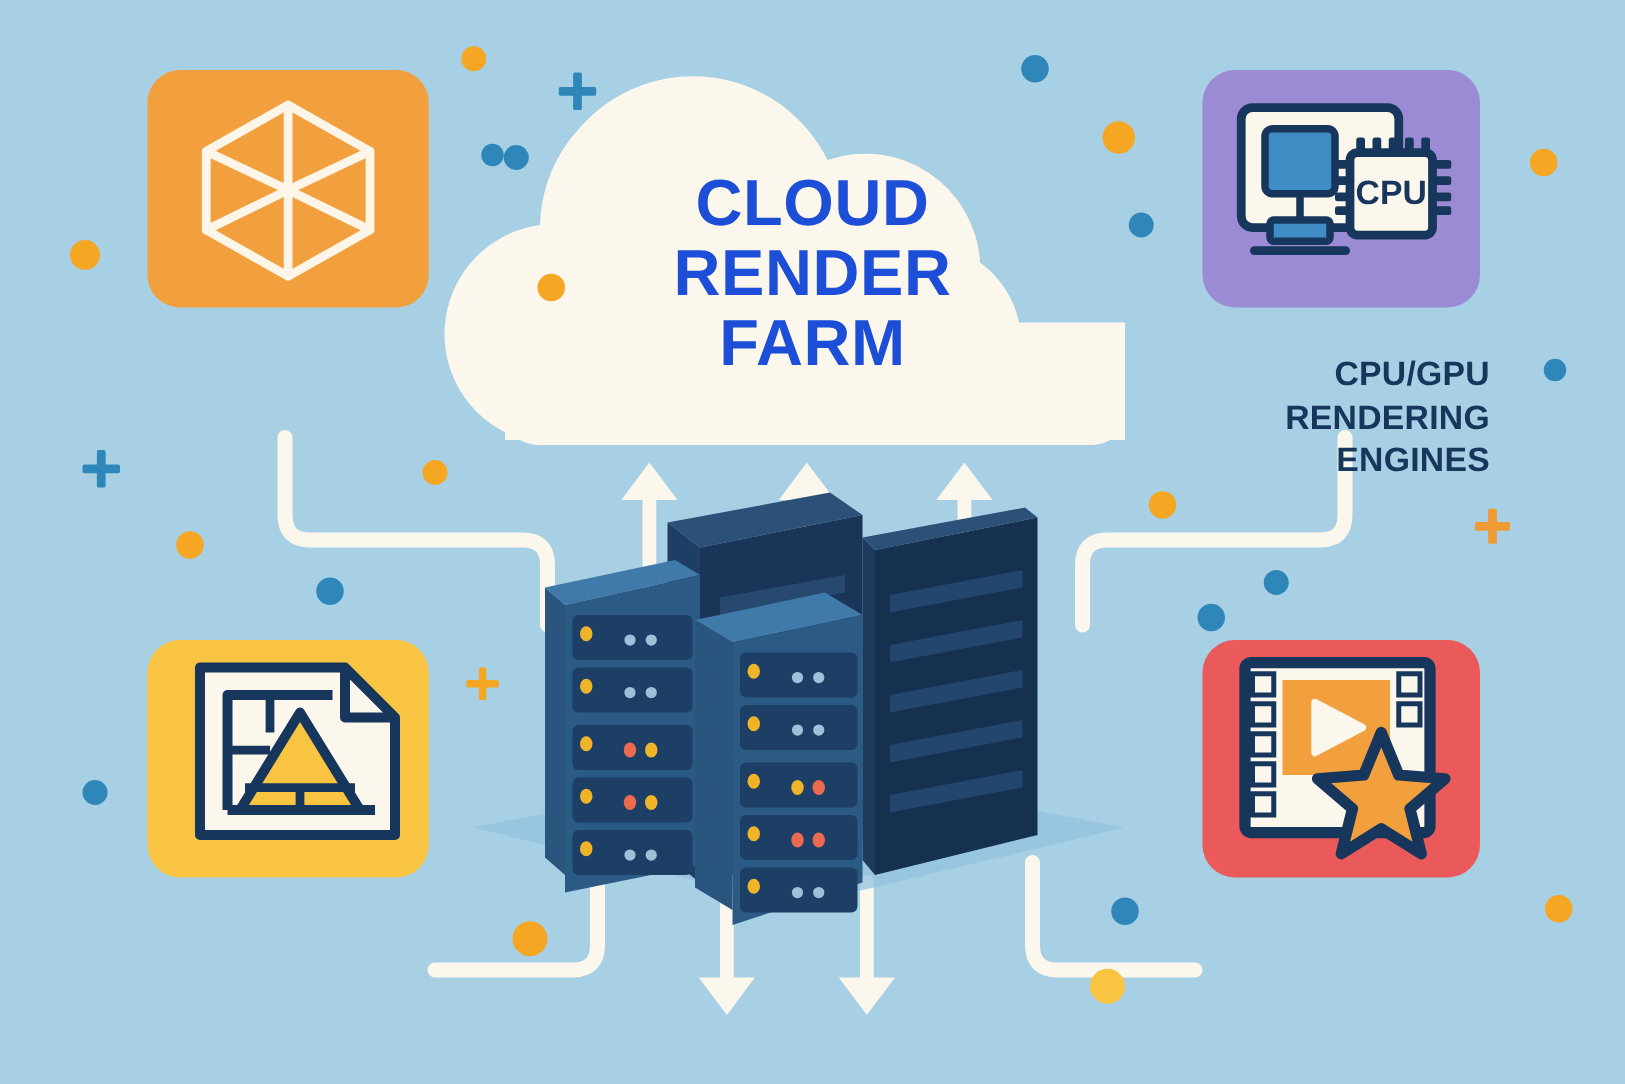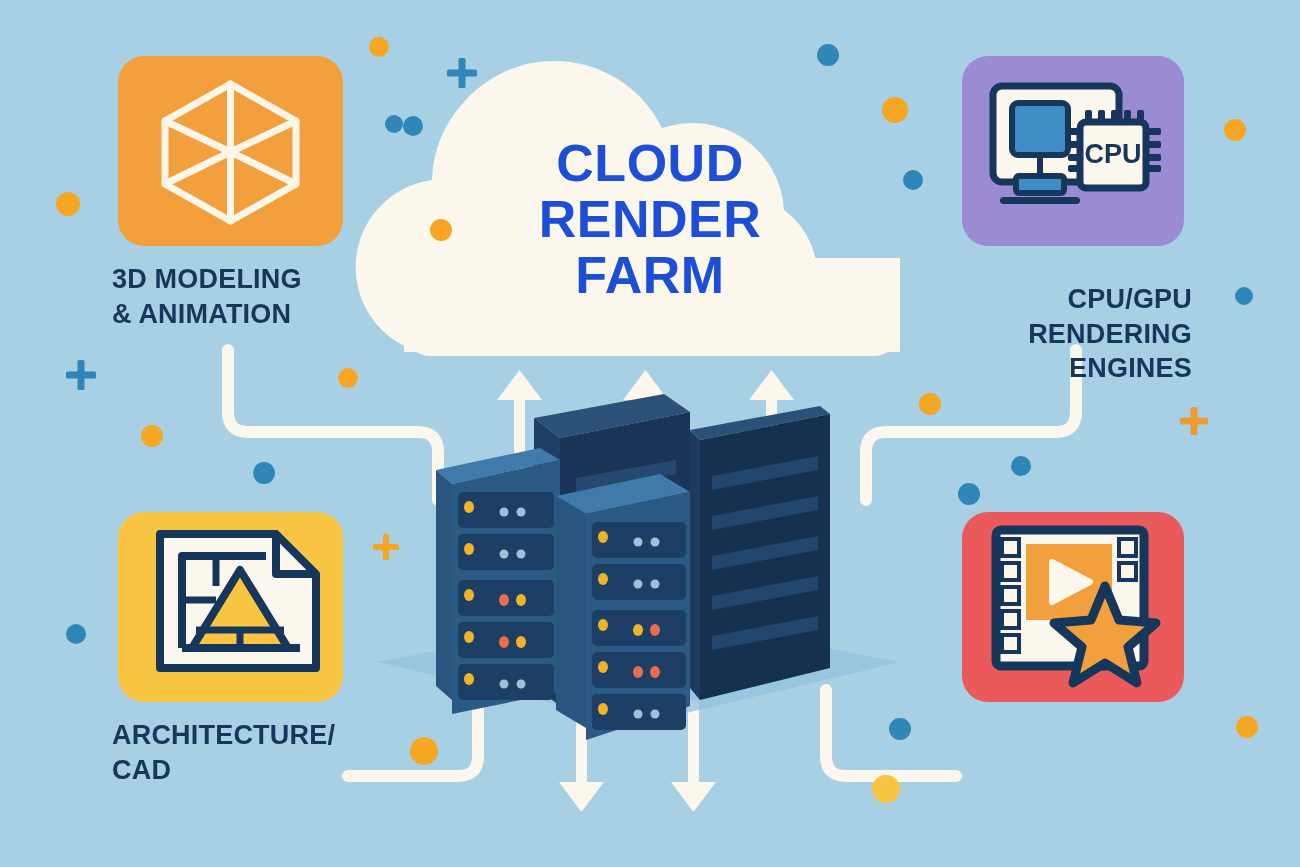--- a/index.html
+++ b/index.html
@@ -345,24 +345,20 @@
           <rect x="1180" y="417.5" width="28" height="7" rx="1.5"></rect>
           <rect x="1190.5" y="407" width="7" height="28" rx="1.5"></rect>
         </g>
       </g>
   </svg>
 
   <div class="cloud-title">Cloud
 Render
 Farm</div>
 
-  <div class="label left" style="top:262px;">3D Modeling
-&amp; Animation</div>
 
   <div class="label right" style="top:262px;">CPU/GPU
 Rendering
 Engines</div>
 
-  <div class="label left" style="top:718px;">Architecture/
-CAD</div>
 
 
 </div>
 
 </body></html>

